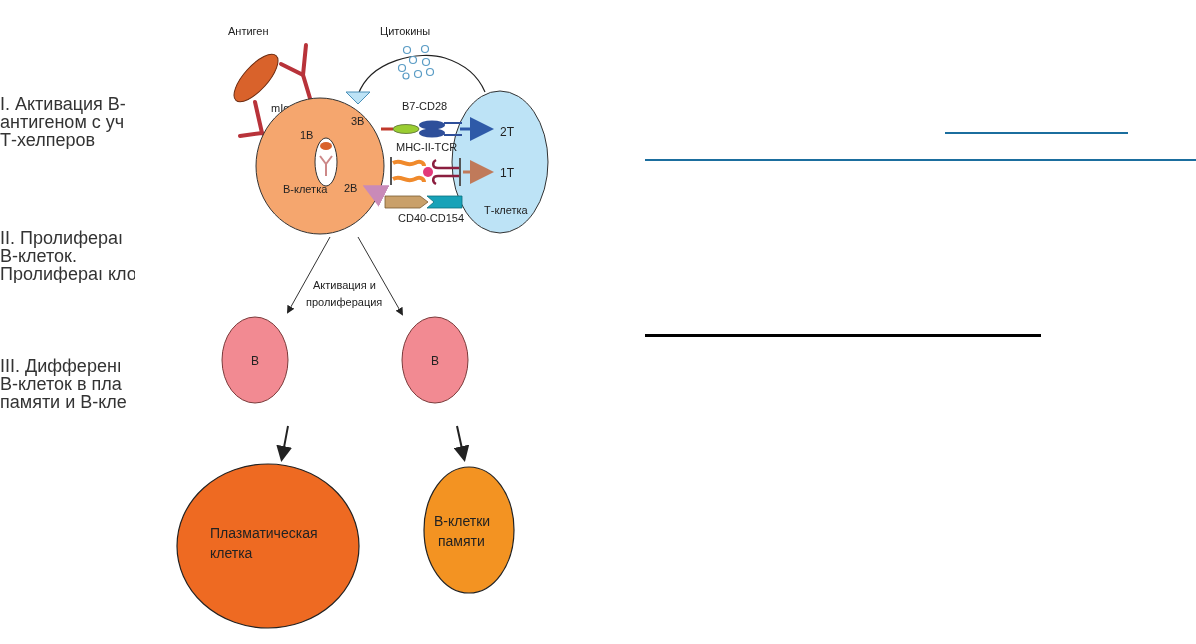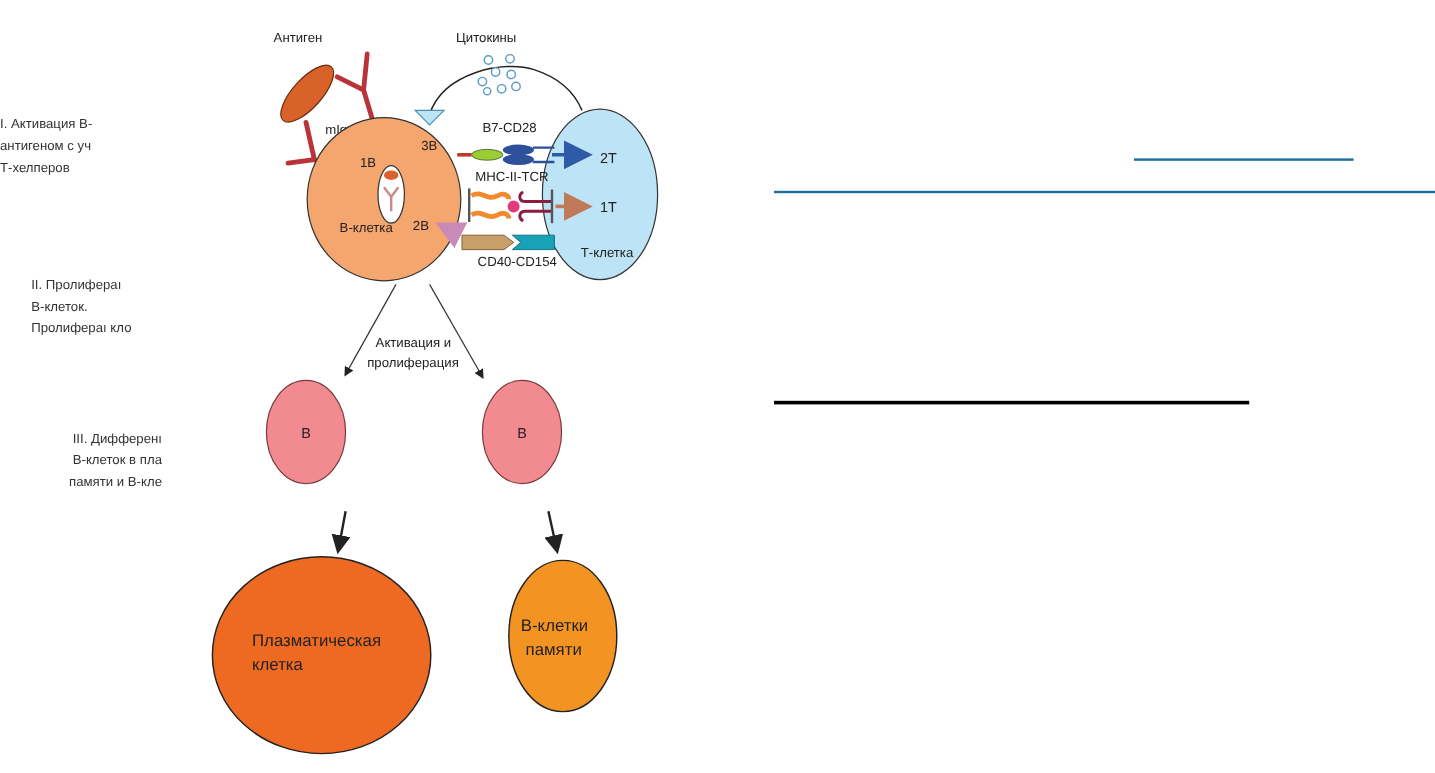--- a/index.html
+++ b/index.html
@@ -1,21 +1,21 @@
 <!DOCTYPE html>
 <html><head>
   <meta charset="utf-8">
   <style>
     html, body { margin: 0; padding: 0; background: #ffffff; }
     body { width: 1196px; height: 644px; position: relative; overflow: hidden; font-family: "Liberation Sans", sans-serif; }
-    .stage-text { position: absolute; left: 0; width: 135px; overflow: hidden; white-space: nowrap; color: #333333; font-size: 11px; line-height: 18px; }
+    .stage-text { position: absolute; left: 0; width: 135px; overflow: hidden; white-space: nowrap; color: #333333; font-size: 18px; line-height: 18px; }
     .stage-text div { white-space: nowrap; }
     #stage1 { top: 95px; }
-    #stage2 { top: 229px; margin-left: 26px; }
-    #stage3 { top: 357px; text-align: right; }
+    #stage2 { top: 229px; }
+    #stage3 { top: 357px; }
     svg { position: absolute; left: 0; top: 0; }
     .lbl { font-family: "Liberation Sans", sans-serif; fill: #222; }
     .rule { position: absolute; height: 2px; }
   </style>
 </head>
 <body>
 
 <div id="stage1" class="stage-text">
   <div>I. Активация В-</div>
   <div>антигеном с уч</div>

